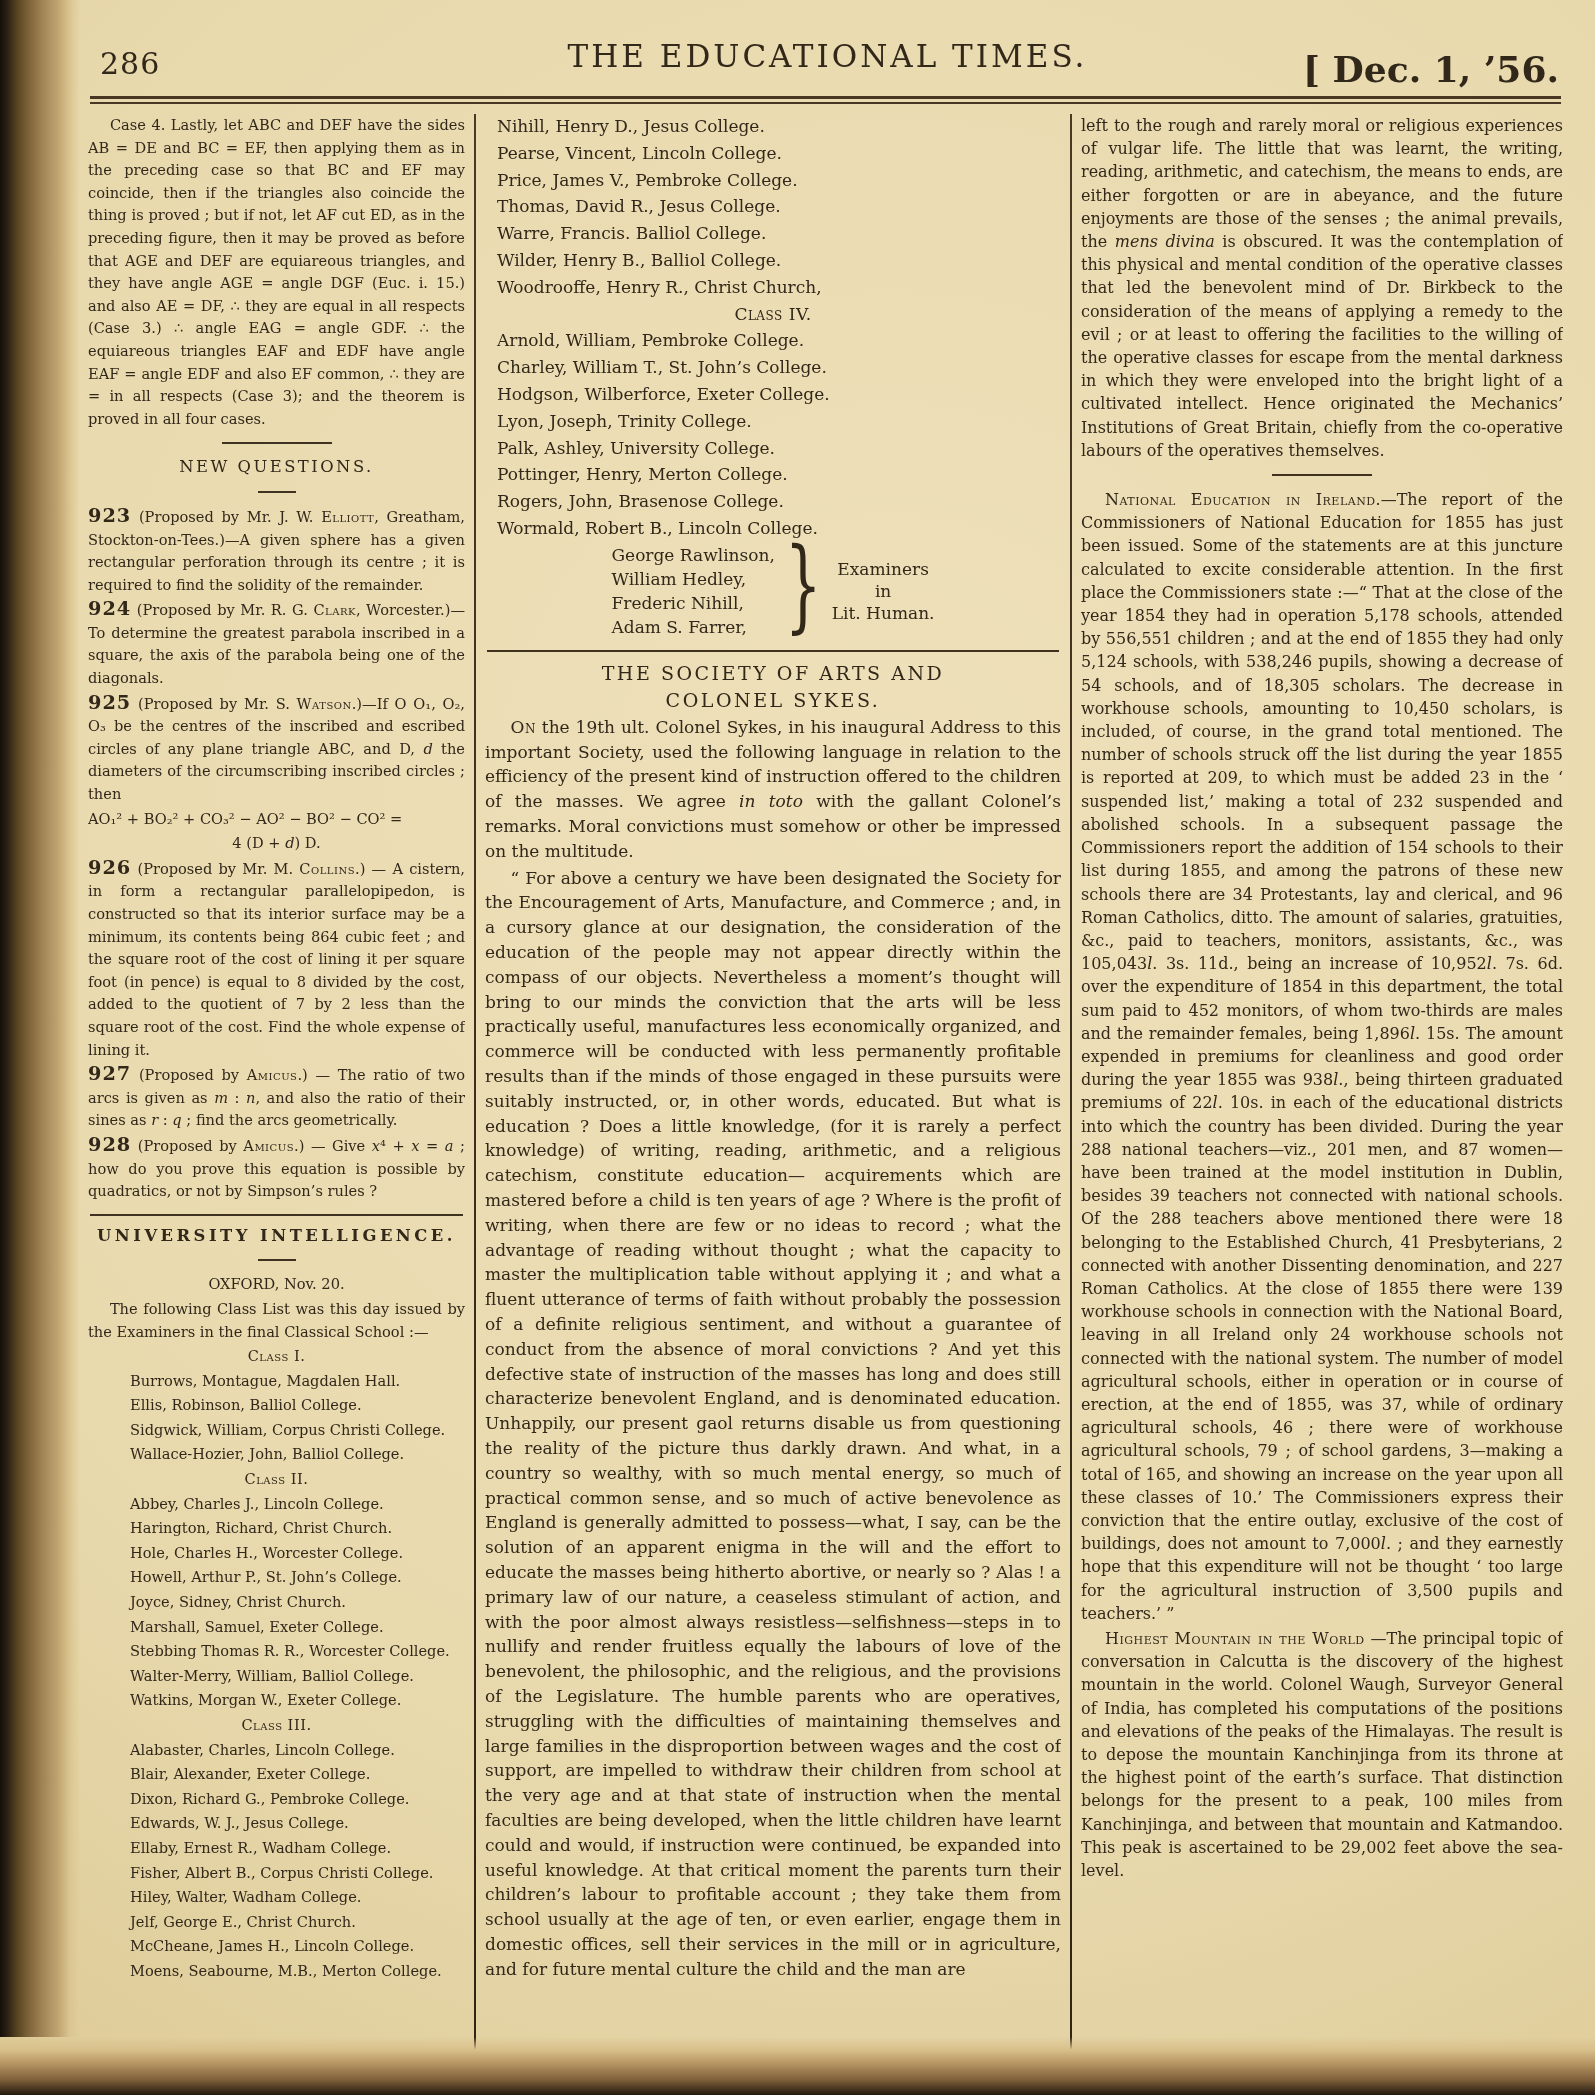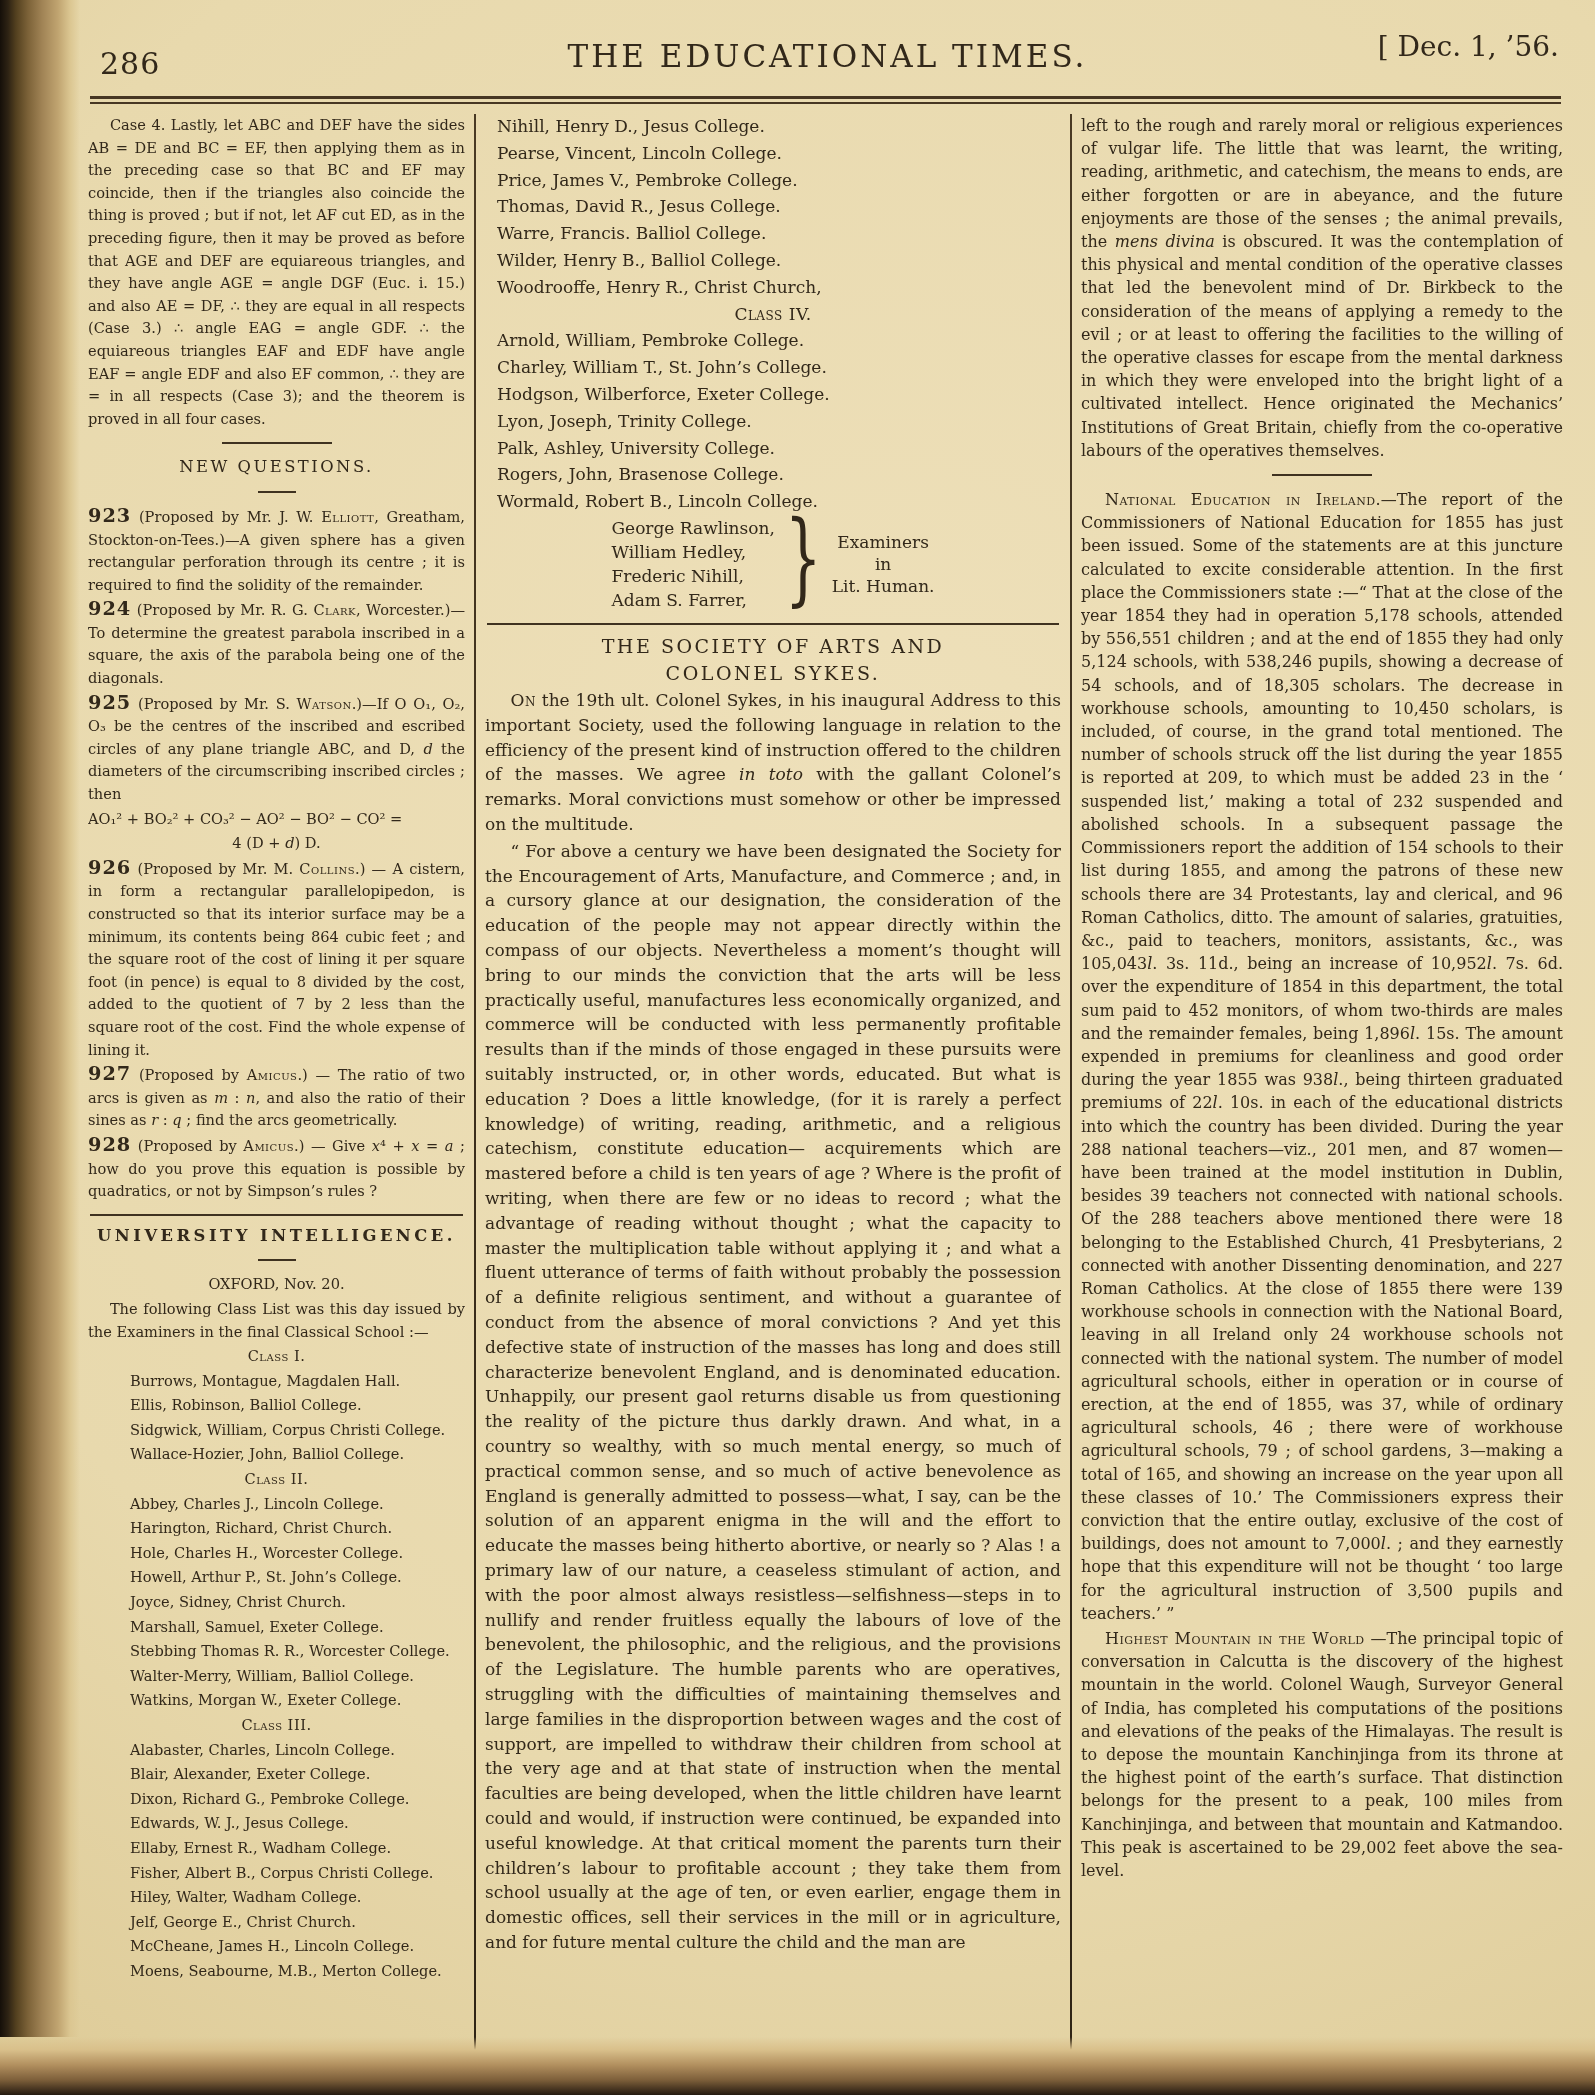--- a/index.html
+++ b/index.html
@@ -24,21 +24,21 @@
   .edge-bottom{
     position:absolute;left:0;right:0;bottom:0;height:58px;z-index:3;
     background:linear-gradient(180deg, rgba(218,192,139,0) 0%, #d9c08b 22%, #b2905f 48%, #7d5f3a 74%, #241a10 100%);
   }
   .page-header{position:relative;height:96px;}
   .pageno{position:absolute;left:12px;top:46px;font-size:30px;letter-spacing:1px;}
   .masthead{
     position:absolute;left:4px;right:0;top:38px;text-align:center;
     font-size:31px;font-weight:normal;letter-spacing:3px;
   }
-  .issue-date{position:absolute;right:4px;top:30px;font-size:28px;}
+  .issue-date{position:absolute;right:4px;top:48px;font-size:36px;font-weight:bold;}
   .double-rule{border-top:3px solid #473723;border-bottom:2px solid #473723;height:3px;margin:0 2px;}
   .columns{display:flex;align-items:stretch;height:1938px;overflow:hidden;margin-top:10px;}
   .vrule{width:2px;flex:none;background:linear-gradient(#4a3a24,#2f2415);margin:0 9px;}
   .col{flex:none;text-align:justify;overflow:hidden;}
   .col-left{width:377px;font-size:14.6px;line-height:22.6px;}
   .col-mid{width:576px;font-size:17px;line-height:24.8px;}
   .col-right{width:482px;font-size:16px;line-height:23.2px;}
   .blk{margin:0;}
   p.blk{margin:0 0 2px;}
   .para.indent{text-indent:1.5em;}
@@ -125,20 +125,21 @@
           <p class="blk item"><span>Thomas, David R., Jesus College.</span></p>
           <p class="blk item"><span>Warre, Francis. Balliol College.</span></p>
           <p class="blk item"><span>Wilder, Henry B., Balliol College.</span></p>
           <p class="blk item"><span>Woodrooffe, Henry R., Christ Church,</span></p>
           <p class="blk center"><span class="st-sc">Class IV.</span></p>
           <p class="blk item"><span>Arnold, William, Pembroke College.</span></p>
           <p class="blk item"><span>Charley, William T., St. John’s College.</span></p>
           <p class="blk item"><span>Hodgson, Wilberforce, Exeter College.</span></p>
           <p class="blk item"><span>Lyon, Joseph, Trinity College.</span></p>
           <p class="blk item"><span>Palk, Ashley, University College.</span></p>
+          <p class="blk item"><span>Pottinger, Henry, Merton College.</span></p>
           <p class="blk item"><span>Rogers, John, Brasenose College.</span></p>
           <p class="blk item"><span>Wormald, Robert B., Lincoln College.</span></p>
           <div class="blk examiners">
             <div class="ex-names">
               <div>George Rawlinson,</div>
               <div>William Hedley,</div>
               <div>Frederic Nihill,</div>
               <div>Adam S. Farrer,</div>
             </div>
             <div class="ex-brace">}</div>

